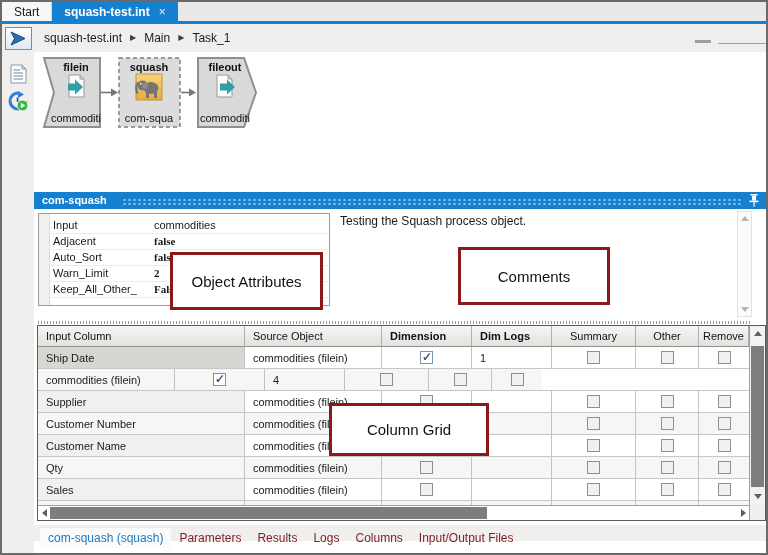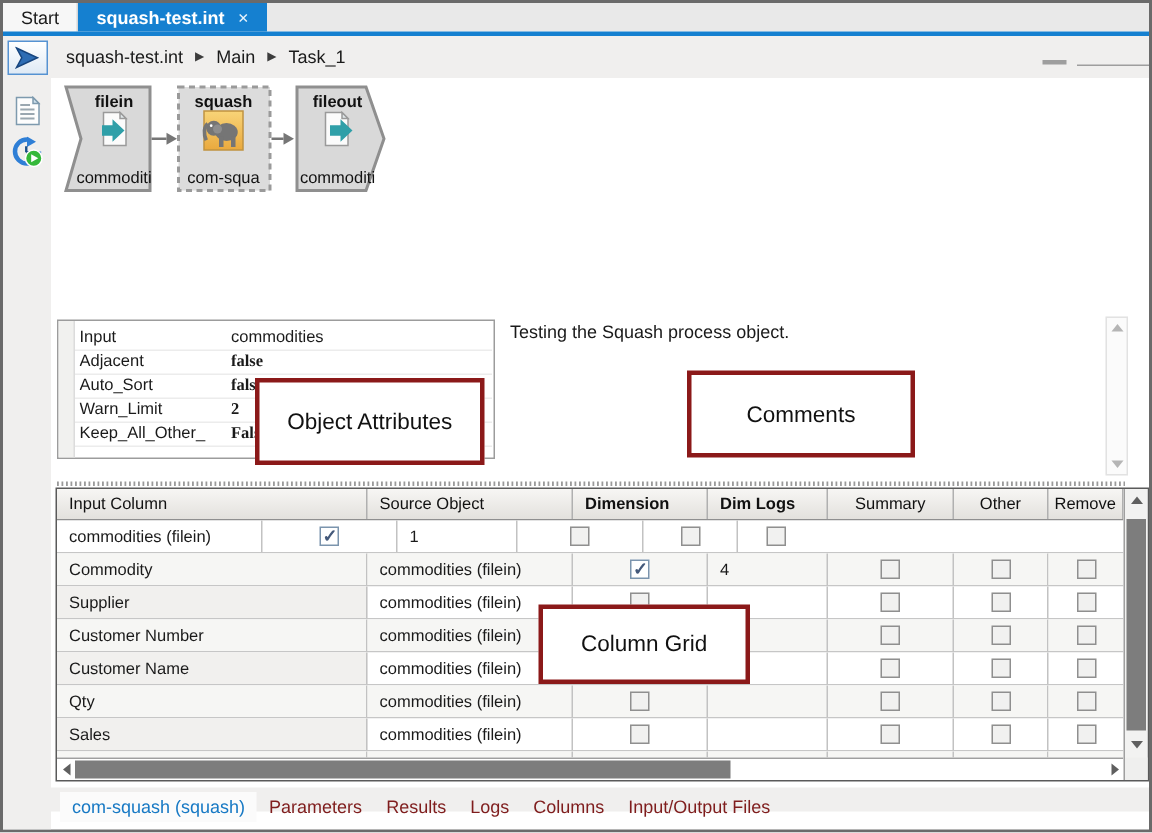--- a/index.html
+++ b/index.html
@@ -52,21 +52,21 @@
   
   #comments-text{left:338px;top:212px;width:380px;font-size:12px;}
   #comments-scroll{left:735px;top:209px;width:15px;height:106px;background:#fbfbfb;border:1px solid #e2e2e2;box-sizing:border-box;}
   .tri-up-lt{width:0;height:0;border-left:4px solid transparent;border-right:4px solid transparent;border-bottom:5px solid #b5b5b5;margin:4px auto 0 auto;}
   .tri-dn-lt{width:0;height:0;border-left:4px solid transparent;border-right:4px solid transparent;border-top:5px solid #b5b5b5;margin:86px auto 0 auto;}
 
   
   .overlay{border:3px solid #8b1919;background:#ffffff;display:flex;align-items:center;justify-content:center;font-size:15px;color:#111;box-sizing:border-box;}
   #ov-attr{left:168px;top:250px;width:153px;height:58px;}
   #ov-comments{left:456px;top:245px;width:152px;height:58px;}
-  #ov-grid{left:357px;top:401px;width:141px;height:53px;z-index:5;}
+  #ov-grid{left:327px;top:401px;width:160px;height:53px;z-index:5;}
 
   
   #splitter-dots{left:36px;top:319px;width:712px;height:3px;
      background-image:repeating-linear-gradient(90deg,#9a9a9a 0 1px,transparent 1px 3px);background-size:3px 1px;background-repeat:repeat;}
 
   
   #grid{left:35px;top:323px;width:729px;height:196px;border:1px solid #5a5a5a;box-sizing:border-box;background:#fff;display:flex;}
   #grid-main{width:711px;height:100%;position:relative;overflow:hidden;}
   #grid-clip{position:absolute;left:0;top:0;width:711px;height:179px;overflow:hidden;}
   #grid-header-row{display:flex;height:21px;background:linear-gradient(#f7f6f4,#e3e1dd);border-bottom:1px solid #8f8f8f;box-sizing:border-box;}
@@ -216,20 +216,32 @@
       <text class="node-title" x="185" y="15" text-anchor="middle">fileout</text>
       <g>
         <path d="M177 19 h11 l4 4 v18 h-15 z" fill="#fbfbfb" stroke="#9a9a9a"></path>
         <path d="M188 19 l4 4 h-4 z" fill="#dfe7ea" stroke="#9a9a9a"></path>
         <polygon points="180,27.5 187,27.5 187,23.5 195,31 187,38.5 187,34.5 180,34.5" fill="#2f9fa8"></polygon>
       </g>
       <text class="node-label" x="185" y="66" text-anchor="middle">commoditi</text>
     </g>
   </svg>
 
+  <div class="abs" id="panel-header">
+    <span id="panel-title">com-squash</span>
+    <div id="panel-dots"></div>
+    <svg id="pin" width="10" height="13" viewBox="0 0 10 13">
+      <g fill="#ffffff">
+        <rect x="1.5" y="0" width="7" height="1.6"></rect>
+        <rect x="3" y="1.6" width="4" height="5"></rect>
+        <rect x="0.5" y="6.6" width="9" height="1.6"></rect>
+        <rect x="4.5" y="8.2" width="1.2" height="4.5"></rect>
+      </g>
+    </svg>
+  </div>
   <div class="abs" id="panel-body"></div>
 
   <div class="abs" id="attr-table">
     <div id="attr-gutter"></div>
     <div>
         <div class="attr-row" style="top: 3px;">
           <span class="attr-name">Input</span>
           <span class="attr-value">commodities</span>
         </div>
         <div class="attr-row" style="top: 19px;">
@@ -276,37 +288,37 @@
             <div class="gcell h c0">Input Column</div>
             <div class="gcell h c1">Source Object</div>
             <div class="gcell h c2 b">Dimension</div>
             <div class="gcell h c3 b">Dim Logs</div>
             <div class="gcell h c4">Summary</div>
             <div class="gcell h c5">Other</div>
             <div class="gcell h c6">Remove</div>
           </div>
         <div>
             <div class="grow">
+              <div class="gcell c0 sel">Ship Date</div>
               <div class="gcell c1">commodities (filein)</div>
               <div class="gcell cbc c2">
                 <div class="cb on"></div>
               </div>
               <div class="gcell c3">1</div>
               <div class="gcell cbc c4">
                 <div class="cb"></div>
               </div>
               <div class="gcell cbc c5">
                 <div class="cb"></div>
               </div>
               <div class="gcell cbc c6">
                 <div class="cb"></div>
               </div>
             </div>
             <div class="grow alt">
-              <div class="gcell c0">Commodity</div>
               <div class="gcell c1">commodities (filein)</div>
               <div class="gcell cbc c2">
                 <div class="cb on"></div>
               </div>
               <div class="gcell c3">4</div>
               <div class="gcell cbc c4">
                 <div class="cb"></div>
               </div>
               <div class="gcell cbc c5">
                 <div class="cb"></div>

